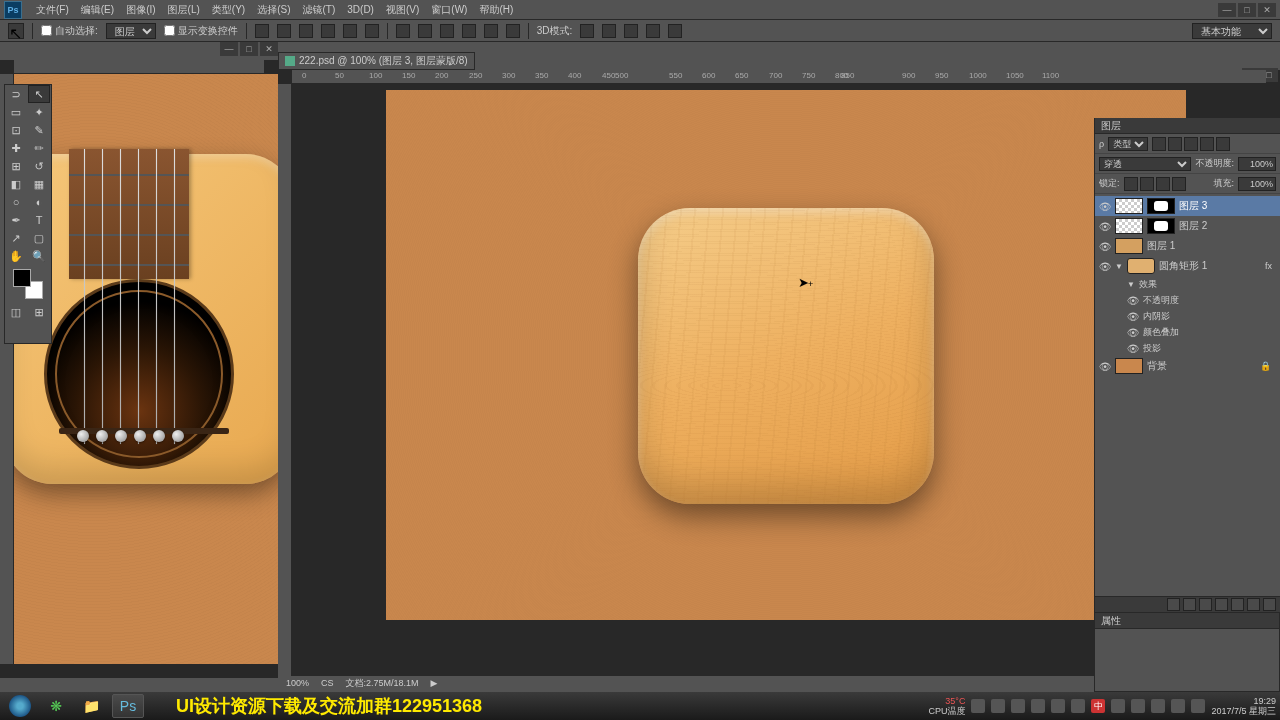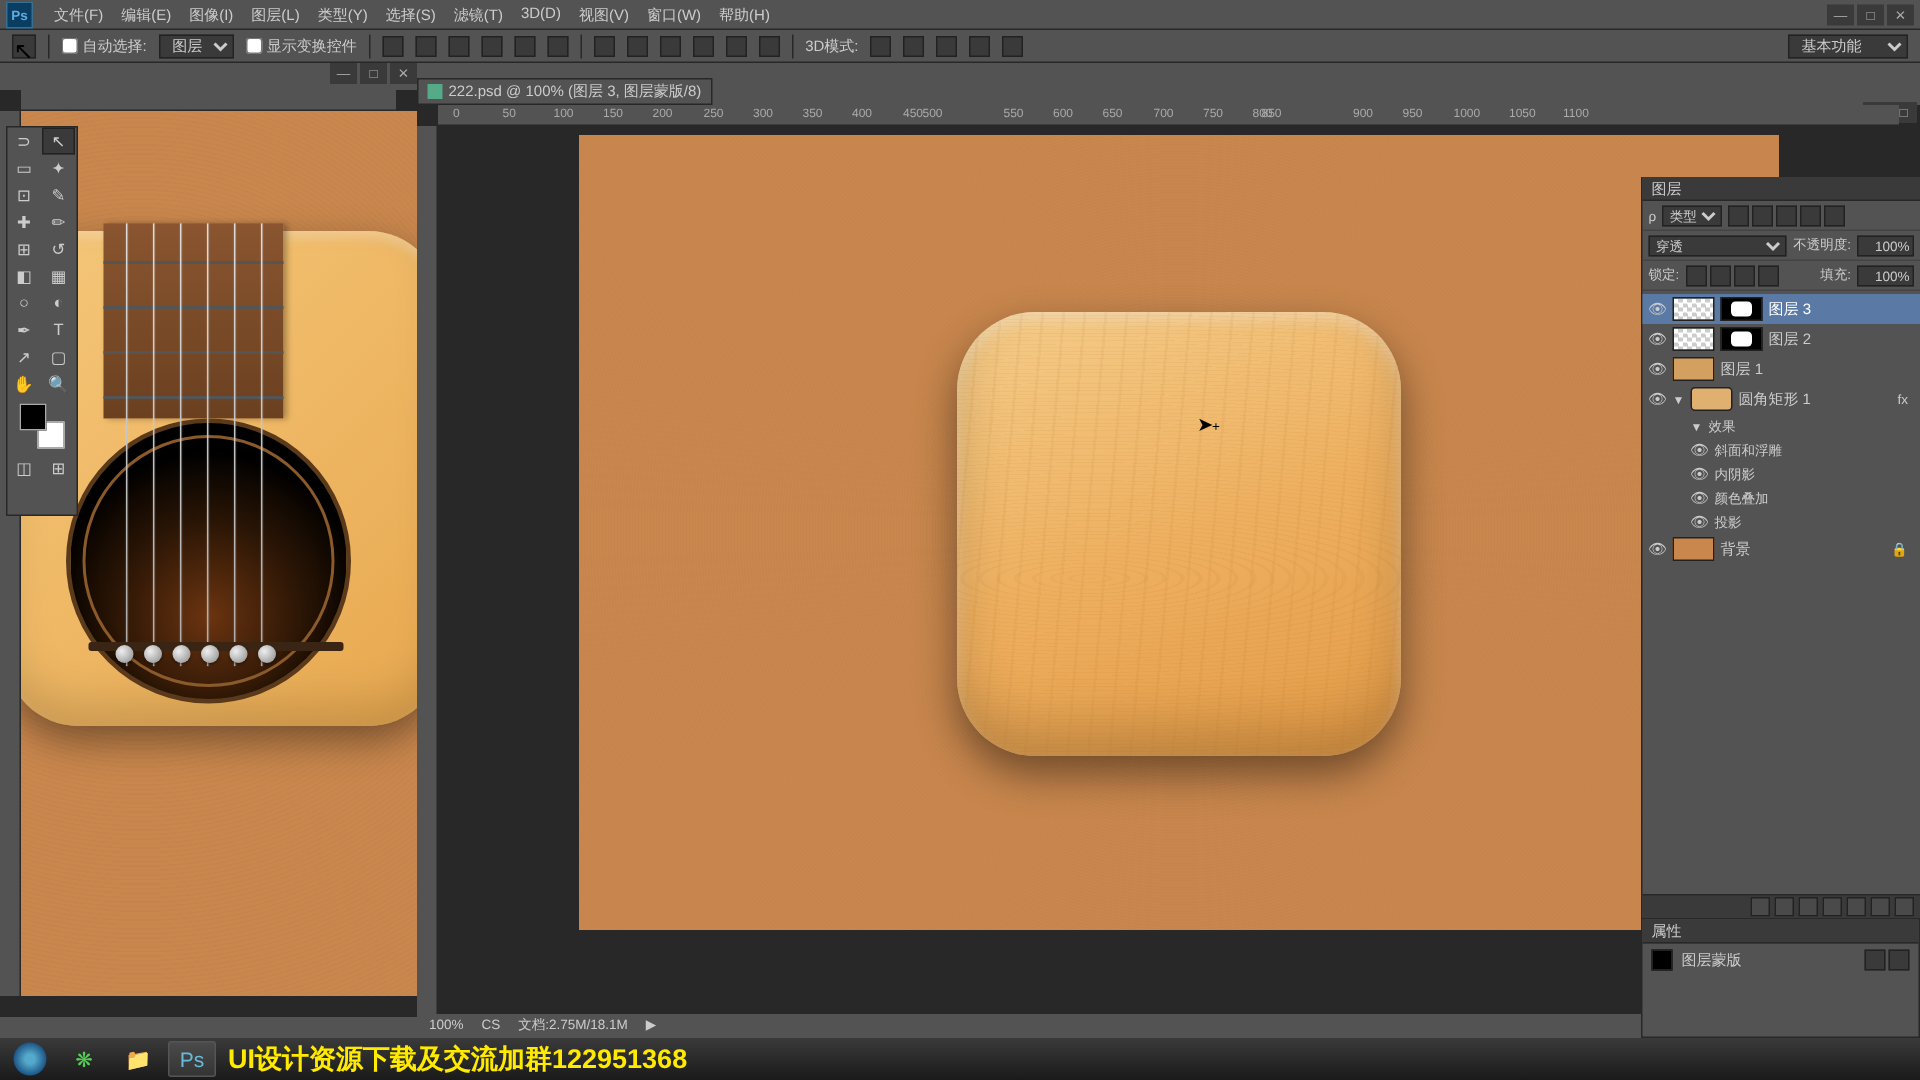--- a/index.html
+++ b/index.html
@@ -102,21 +102,21 @@
 
 .props-panel { position: absolute; bottom: 28px; right: 0; width: 186px; height: 80px; background: #535353; border: 1px solid #282828; }
 .prop-row { display: flex; align-items: center; height: 22px; padding: 0 6px; gap: 6px; color: #ccc; font-size: 10px; }
 .prop-thumb { width: 14px; height: 14px; background: #666; border: 1px solid #222; }
 
 
 .taskbar { position: absolute; bottom: 0; left: 0; right: 0; height: 28px; background: linear-gradient(180deg, #3a3a3a, #1a1a1a); display: flex; align-items: center; padding: 0 4px; gap: 4px; }
 .task-btn { width: 32px; height: 24px; display: flex; align-items: center; justify-content: center; font-size: 14px; border: 1px solid transparent; border-radius: 2px; }
 .task-start { background: radial-gradient(circle, #5ac 20%, #147 80%); border-radius: 50%; width: 22px; height: 22px; }
 .task-btn.active { background: rgba(255,255,255,0.1); border: 1px solid #555; }
-.banner { color: #ffea00; font-size: 18px; font-weight: bold; margin-left: 4px; }
+.banner { color: #ffea00; font-size: 18px; font-weight: bold; margin-left: 28px; }
 .tray { margin-left: auto; display: flex; align-items: center; gap: 6px; color: #ccc; font-size: 9px; }
 .tray-group { text-align: right; line-height: 10px; }
 .tray-icon { width: 14px; height: 14px; background: #555; border-radius: 2px; }
 .tray-red { color: #e55; }
 </style>
 </head>
 <body>
 
 <div class="menubar">
   <div class="ps-logo">Ps</div>
@@ -343,21 +343,21 @@
       <div class="layer-thumb" style="background:#e0b070;border-radius:3px"></div>
       <span>圆角矩形 1</span>
       <span class="layer-fx">fx</span>
     </div>
     <div class="layer-sub">
         <span class="tri">▼</span>
         <span>效果</span>
       </div>
     <div class="layer-sub">
         <div class="eye">👁</div>
-        <span>斜面和浮雕</span>
+        <span>不透明度</span>
       </div>
     <div class="layer-sub">
         <div class="eye">👁</div>
         <span>内阴影</span>
       </div>
     <div class="layer-sub">
         <div class="eye">👁</div>
         <span>颜色叠加</span>
       </div>
     <div class="layer-sub">
@@ -377,31 +377,45 @@
     <div class="footer-icon"></div>
     <div class="footer-icon"></div>
     <div class="footer-icon"></div>
     <div class="footer-icon"></div>
     <div class="footer-icon"></div>
   </div>
 </div>
 
 <div class="props-panel">
   <div class="panel-tab">属性</div>
-  <div class="prop-row">
-    <div class="prop-thumb" style="background:#000"></div>
-    <span>图层蒙版</span>
-    <div class="panel-icons" style="margin-left:auto">
-      <div class="pi"></div>
-      <div class="pi"></div>
-    </div>
-  </div>
 </div>
 
 <div class="taskbar">
   <div class="task-btn">
       <div class="task-start"></div>
     </div>
   <div class="task-btn" style="color:#5c5">❋</div>
   <div class="task-btn" style="color:#fd8">📁</div>
   <div class="task-btn active" style="color:#6bd">Ps</div>
   <div class="banner">UI设计资源下载及交流加群122951368</div>
+  <div class="tray">
+    <div class="tray-group">
+      <div class="tray-red">35°C</div>
+      <div>CPU温度</div>
+    </div>
+    <div class="tray-icon"></div>
+    <div class="tray-icon"></div>
+    <div class="tray-icon"></div>
+    <div class="tray-icon"></div>
+    <div class="tray-icon"></div>
+    <div class="tray-icon"></div>
+    <div class="tray-icon" style="background:#c33;color:#fff;font-size:9px;text-align:center;line-height:14px">中</div>
+    <div class="tray-icon"></div>
+    <div class="tray-icon"></div>
+    <div class="tray-icon"></div>
+    <div class="tray-icon"></div>
+    <div class="tray-icon"></div>
+    <div class="tray-group">
+      <div>19:29</div>
+      <div>2017/7/5 星期三</div>
+    </div>
+  </div>
 </div>
 
 </body></html>

